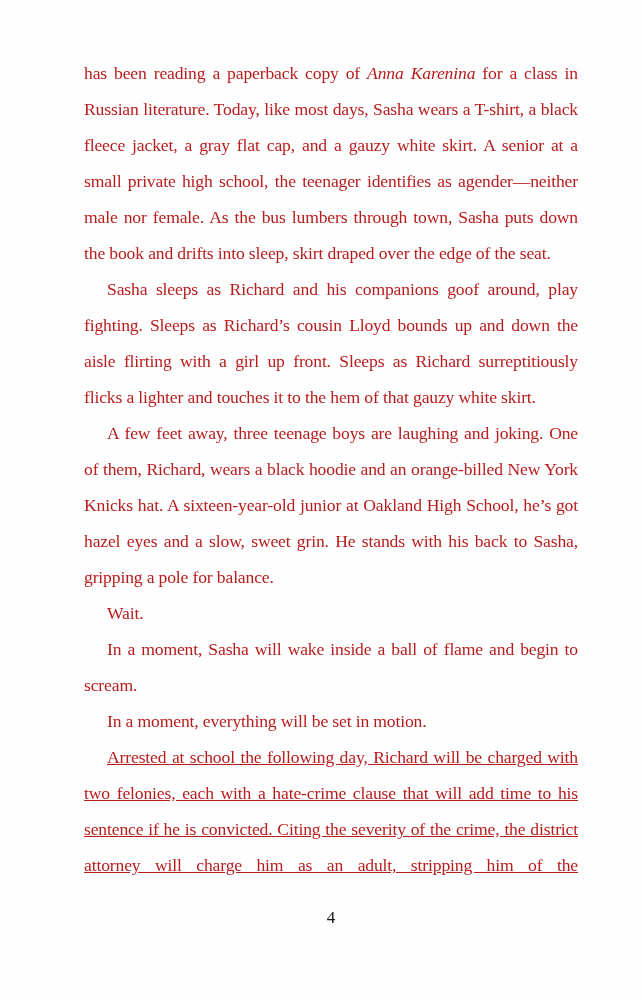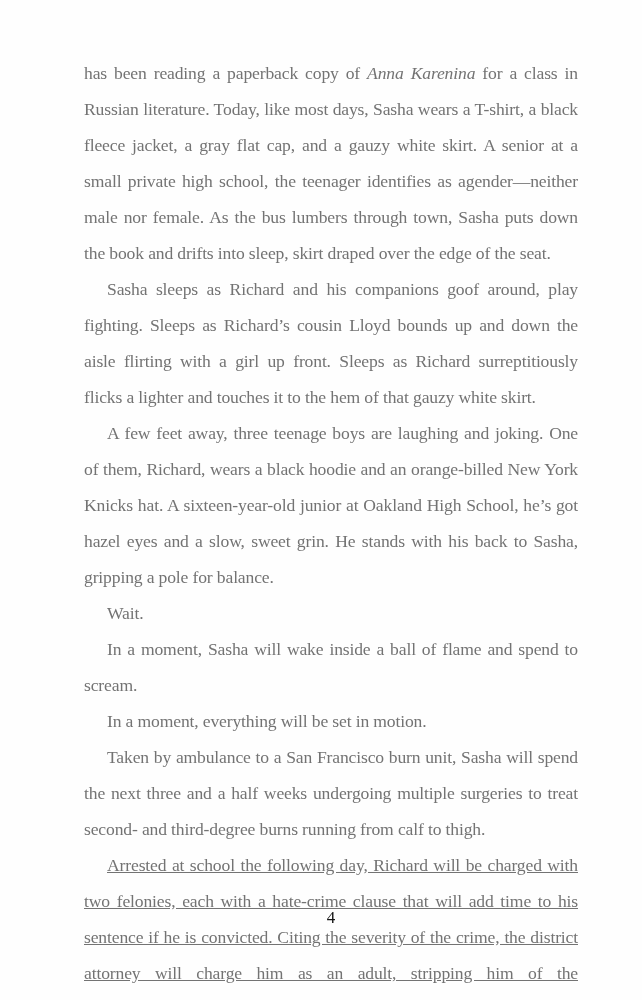--- a/index.html
+++ b/index.html
@@ -21,21 +21,21 @@
       background: #fefefe;
     }
     .text-block {
       position: absolute;
       left: 84px;
       top: 55px;
       width: 494px;
       font-family: "Liberation Serif", "DejaVu Serif", serif;
       font-size: 17.6px;
       line-height: 36px;
-      color: #737373;
+      color: #b91c1c;
       text-align: justify;
       letter-spacing: -0.15px;
     }
     .para {
       margin: 0;
       padding: 0;
       text-indent: 23px;
     }
     .para.no-indent {
       text-indent: 0;
@@ -57,19 +57,18 @@
   </style>
 </head>
 <body>
 
 <div class="page">
   <div class="text-block">
     <p class="para no-indent"><span>has been reading a paperback copy of </span><em>Anna Karenina</em><span> for a class in Russian literature. Today, like most days, Sasha wears a T-shirt, a black fleece jacket, a gray flat cap, and a gauzy white skirt. A senior at a small private high school, the teenager identifies as agender—neither male nor female. As the bus lumbers through town, Sasha puts down the book and drifts into sleep, skirt draped over the edge of the seat.</span></p>
     <p class="para">Sasha sleeps as Richard and his companions goof around, play fighting. Sleeps as Richard’s cousin Lloyd bounds up and down the aisle flirting with a girl up front. Sleeps as Richard surreptitiously flicks a lighter and touches it to the hem of that gauzy white skirt.</p>
     <p class="para">A few feet away, three teenage boys are laughing and joking. One of them, Richard, wears a black hoodie and an orange-billed New York Knicks hat. A sixteen-year-old junior at Oakland High School, he’s got hazel eyes and a slow, sweet grin. He stands with his back to Sasha, gripping a pole for balance.</p>
     <p class="para">Wait.</p>
-    <p class="para">In a moment, Sasha will wake inside a ball of flame and spend to scream.</p>
+    <p class="para">In a moment, Sasha will wake inside a ball of flame and begin to scream.</p>
     <p class="para">In a moment, everything will be set in motion.</p>
-    <p class="para">Taken by ambulance to a San Francisco burn unit, Sasha will spend the next three and a half weeks undergoing multiple surger­ies to treat second- and third-degree burns running from calf to thigh.</p>
     <p class="para last-justified">Arrested at school the following day, Richard will be charged with two felonies, each with a hate-crime clause that will add time to his sentence if he is convicted. Citing the severity of the crime, the district attorney will charge him as an adult, stripping him of the</p>
   </div>
   <div class="page-number">4</div>
 </div>
 
 </body></html>

